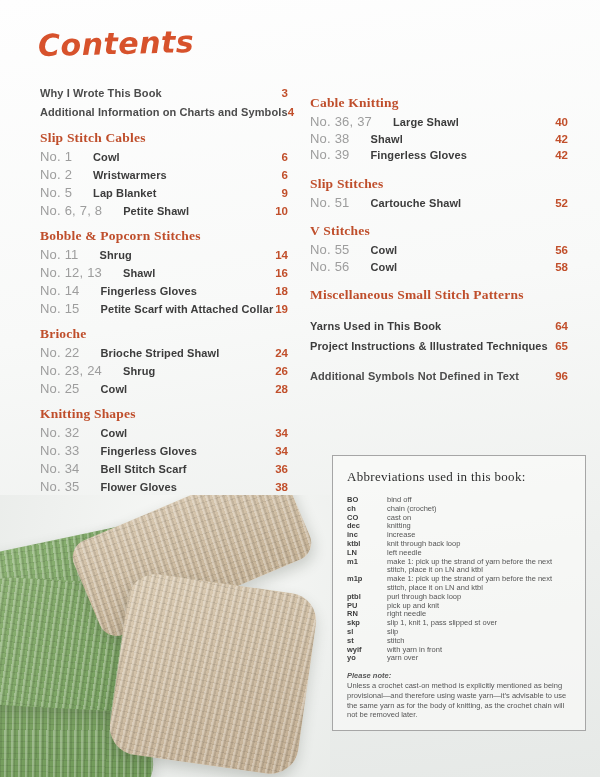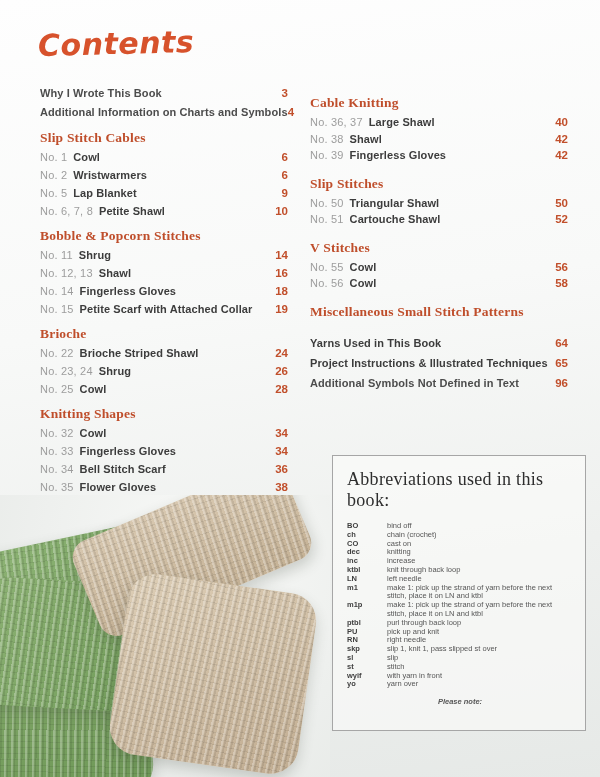--- a/index.html
+++ b/index.html
@@ -14,48 +14,48 @@
     font-family:"DejaVu Sans",sans-serif;font-style:italic;font-weight:700;
     font-size:30px;color:#d7522c;letter-spacing:.5px;transform:rotate(-1.5deg);
   }
   .col{position:absolute;}
   .col-left{left:40px;top:84px;width:248px;}
   .col-right{left:310px;top:80px;width:258px;}
   .row{display:flex;align-items:baseline;}
   .col-left .row{line-height:18px;}
   .col-left .row.fm{line-height:19px;}
   .col-right .row{line-height:16.5px;}
-  .no{font-size:11px;color:#9d9d9d;margin-right:6px;letter-spacing:.2px;white-space:nowrap;}
+  .no{font-size:13px;color:#9d9d9d;margin-right:21px;letter-spacing:.2px;white-space:nowrap;}
   .lbl{font-size:11px;font-weight:700;color:#3c3c3c;letter-spacing:.1px;white-space:nowrap;}
   .fm .lbl,.plain .lbl{font-weight:700;color:#4c4c4c;}
   .pg{margin-left:auto;font-size:11.5px;font-weight:700;color:#c14f2b;}
   .sec{
     font-family:"Liberation Serif",serif;font-size:13.5px;font-weight:700;
     color:#bf4e2b;margin:8px 0 3px;line-height:15px;letter-spacing:.2px;
   }
   .col-right .sec{margin:12px 0 4px;}
   .col-right .sec.first{margin-top:15px;}
   .backmatter{margin-top:14px;}
   .backmatter .row{line-height:20px;}
-  .backmatter .row.plain{}
+  .backmatter .row.plain{margin-top:10px;}
   .abbr{
     position:absolute;left:332px;top:455px;width:254px;height:276px;box-sizing:border-box;
     border:1px solid #a6a6a6;background:rgba(253,253,252,.55);
     padding:13px 12px 8px 14px;overflow:hidden;
   }
   .abbr-h{
-    font-family:"Liberation Serif",serif;font-size:18px;font-weight:400;
+    font-family:"Liberation Serif",serif;font-size:13px;font-weight:400;
     color:#2e2e2e;letter-spacing:.3px;margin:0 0 11px 0;
   }
   .abbr-grid{
     display:grid;grid-template-columns:30px 1fr;column-gap:10px;row-gap:0;
     font-size:7.5px;line-height:8.8px;color:#565656;
   }
   .term{font-weight:700;color:#3e3e3e;}
-  .note{margin-top:8px;font-size:7.5px;line-height:9.8px;color:#565656;text-align:center;}
+  .note{margin-top:8px;font-size:7.5px;line-height:9.8px;color:#565656;}
   .note-label{font-style:italic;font-weight:700;}
   .photo{
     position:absolute;left:0;top:495px;width:330px;height:282px;overflow:hidden;
     background:radial-gradient(ellipse at 62% 18%,#f8f9f7 0%,#eef0ee 55%,#e6e9e6 100%);
   }
   .knit{position:absolute;box-shadow:0 6px 14px rgba(55,65,50,.22);}
   .knit::after{
     content:"";position:absolute;inset:0;border-radius:inherit;
     background:
       repeating-linear-gradient(95deg,rgba(255,255,255,.28) 0 1.5px,rgba(0,0,0,.08) 3px 4.5px,transparent 4.5px 7px),
@@ -187,25 +187,20 @@
       <span class="lbl">Shawl</span>
       <span class="pg">42</span>
     </div>
     <div class="row">
       <span class="no">No. 39</span>
       <span class="lbl">Fingerless Gloves</span>
       <span class="pg">42</span>
     </div>
 
     <h3 class="sec">Slip Stitches</h3>
-    <div class="row">
-      <span class="no">No. 50</span>
-      <span class="lbl">Triangular Shawl</span>
-      <span class="pg">50</span>
-    </div>
     <div class="row">
       <span class="no">No. 51</span>
       <span class="lbl">Cartouche Shawl</span>
       <span class="pg">52</span>
     </div>
 
     <h3 class="sec">V Stitches</h3>
     <div class="row">
       <span class="no">No. 55</span>
       <span class="lbl">Cowl</span>
@@ -268,20 +263,21 @@
         <span class="def">slip</span>
       <span class="term">st</span>
         <span class="def">stitch</span>
       <span class="term">wyif</span>
         <span class="def">with yarn in front</span>
       <span class="term">yo</span>
         <span class="def">yarn over</span>
     </div>
     <div class="note">
       <div class="note-label">Please note:</div>
+      <div class="note-text">Unless a crochet cast-on method is explicitly mentioned as being provisional—and therefore using waste yarn—it’s advisable to use the same yarn as for the body of knitting, as the crochet chain will not be removed later.</div>
     </div>
   </div>
 
   <div class="photo">
     <div class="knit g1"></div>
     <div class="knit g3"></div>
     <div class="knit g2"></div>
     <div class="knit b1"></div>
     <div class="knit b2"></div>
   </div>

